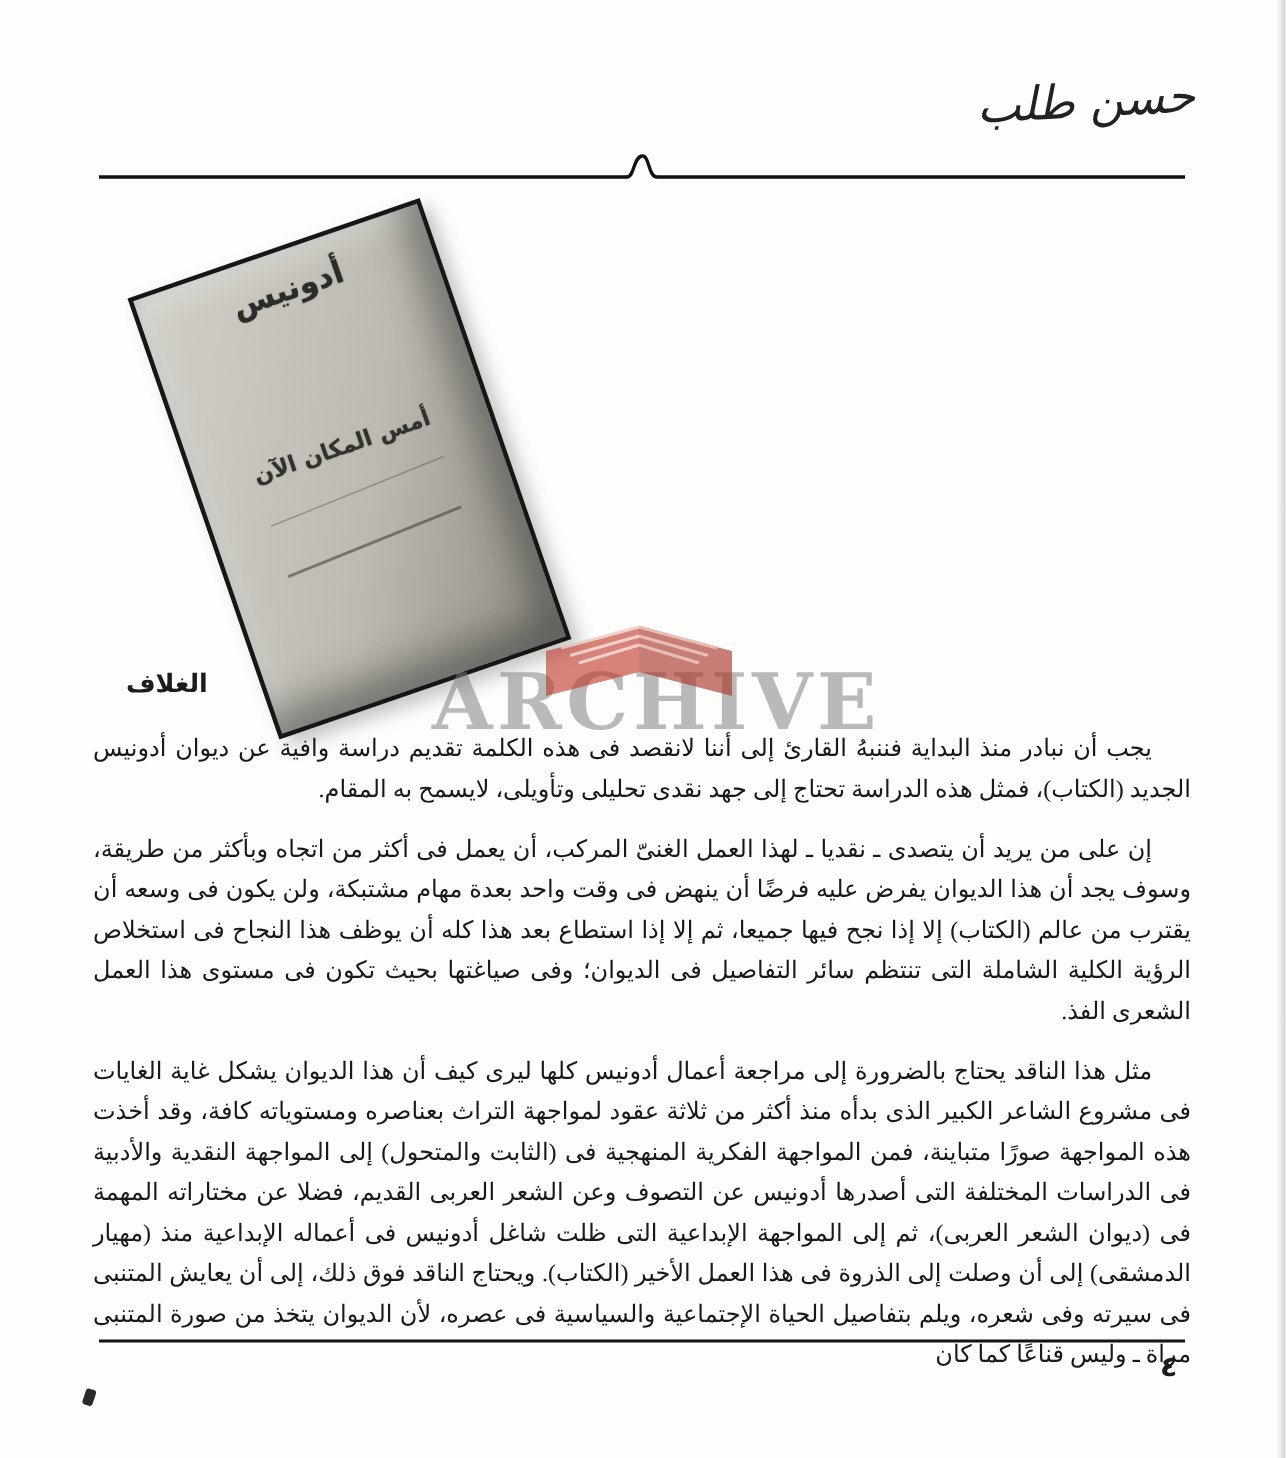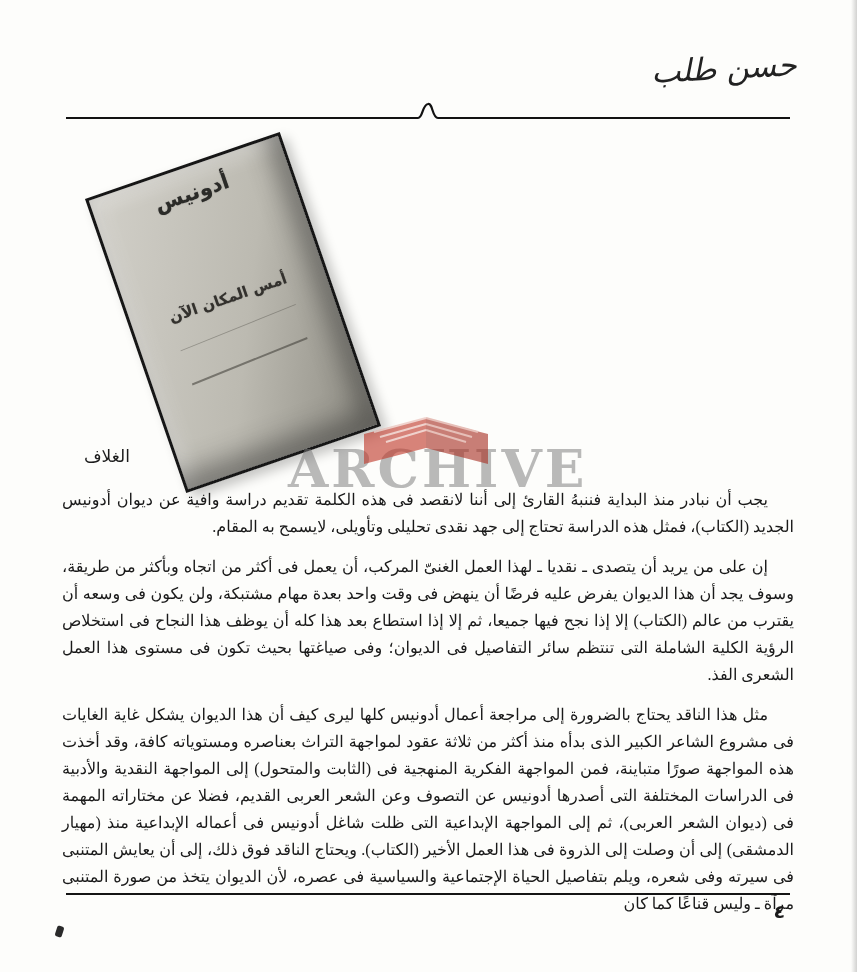--- a/index.html
+++ b/index.html
@@ -59,21 +59,21 @@
     text-shadow: 0 0 1px rgba(40,40,40,.5);
   }
   .cover-scribble {
     position: absolute; top: 168px; left: 38px; right: 38px; height: 34px;
     border-bottom: 2px solid rgba(60,58,52,.55);
     border-top: 1px solid rgba(60,58,52,.35);
     transform: skewY(-3deg);
   }
   .cover-caption {
     position: absolute; left: 84px; top: 446px;
-    font-size: 17px; font-weight: normal; direction: rtl;
+    font-size: 17px; font-weight: bold; direction: rtl;
   }
   
   .article-title {
     position: absolute; right: 62px; top: 258px;
     margin: 0;
     font-size: 43px; font-weight: bold;
     direction: rtl; white-space: nowrap;
     color: #121212;
     letter-spacing: 0px;
     text-shadow: 0 0 1px rgba(0,0,0,.65);

